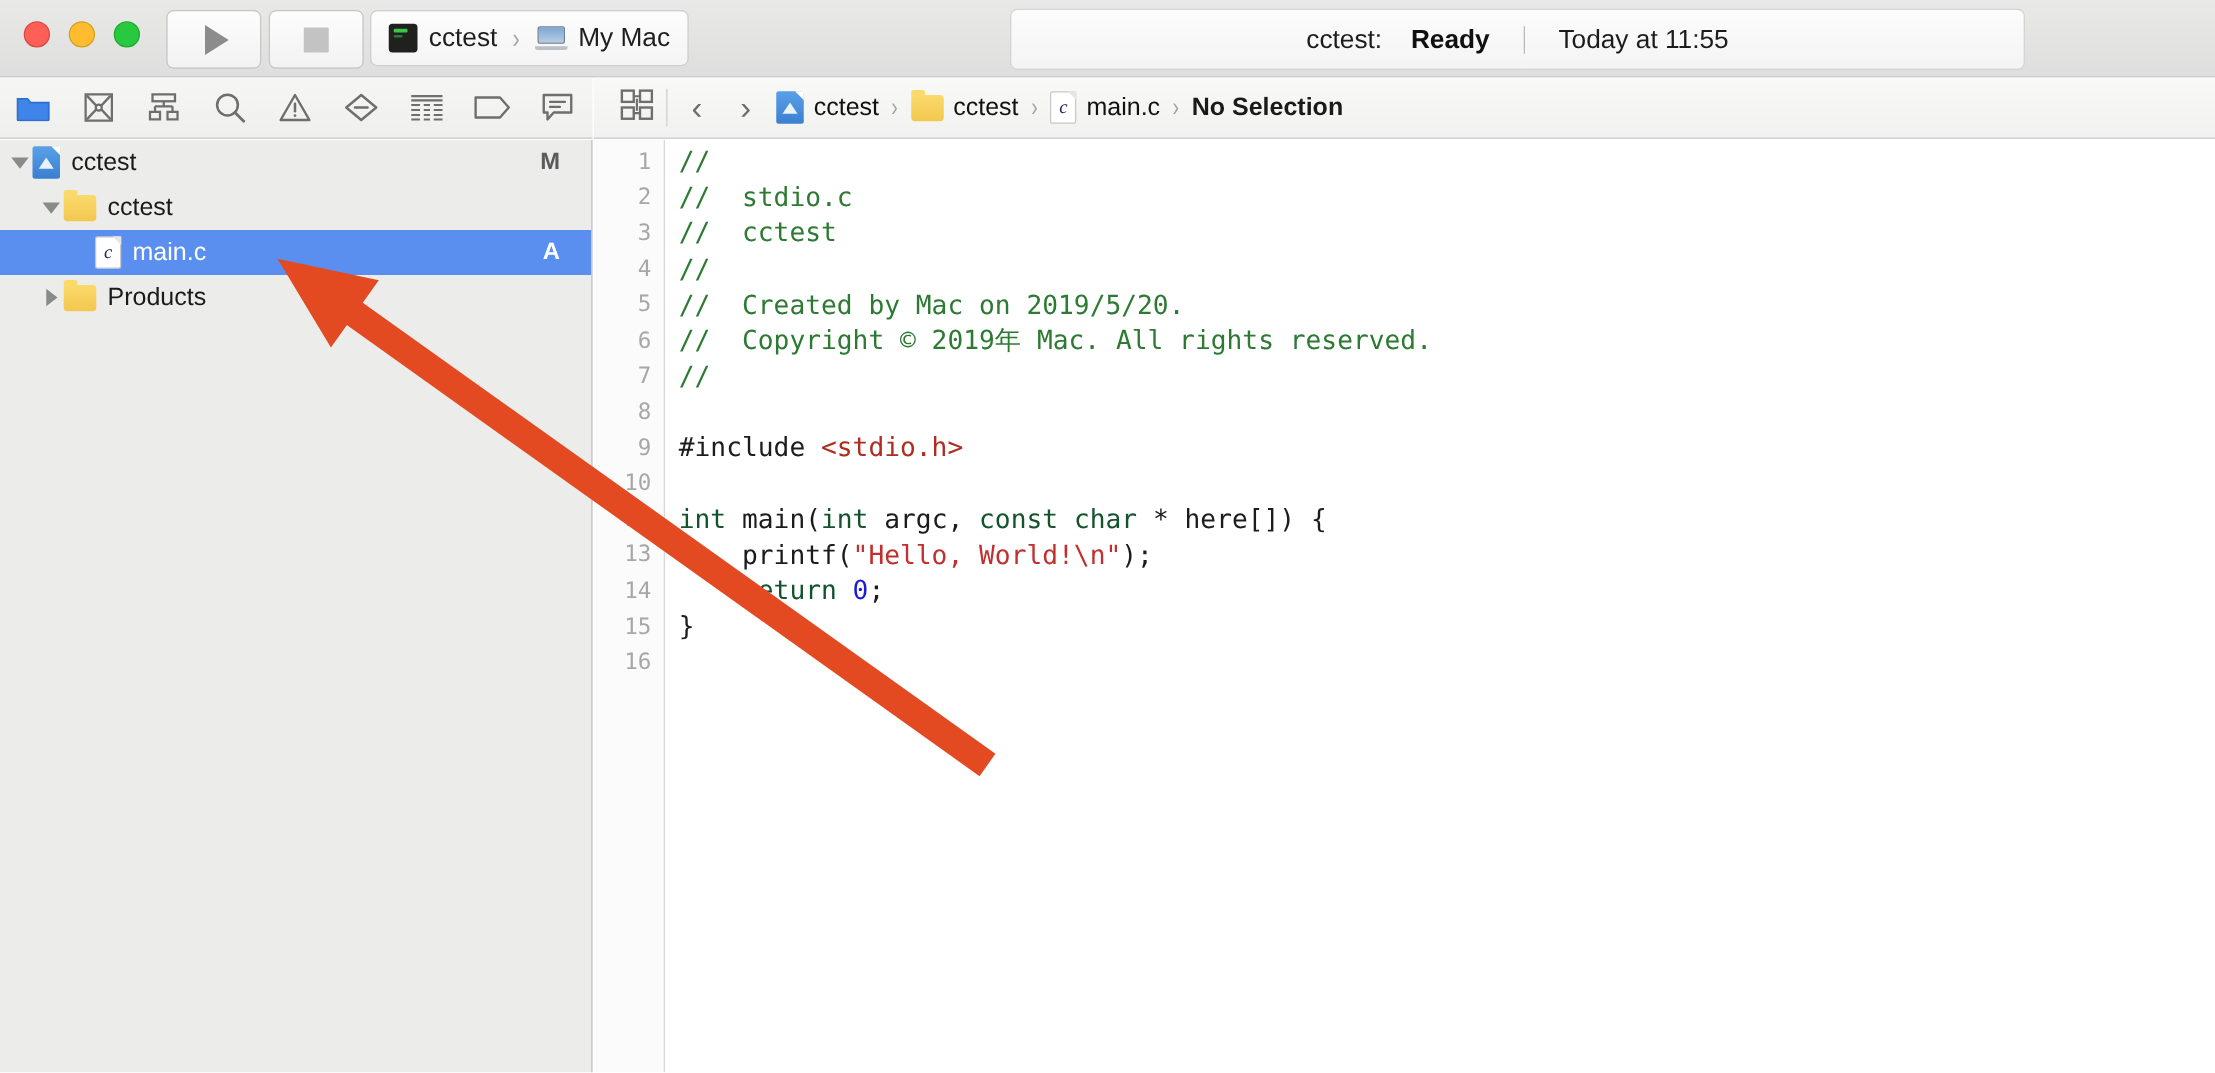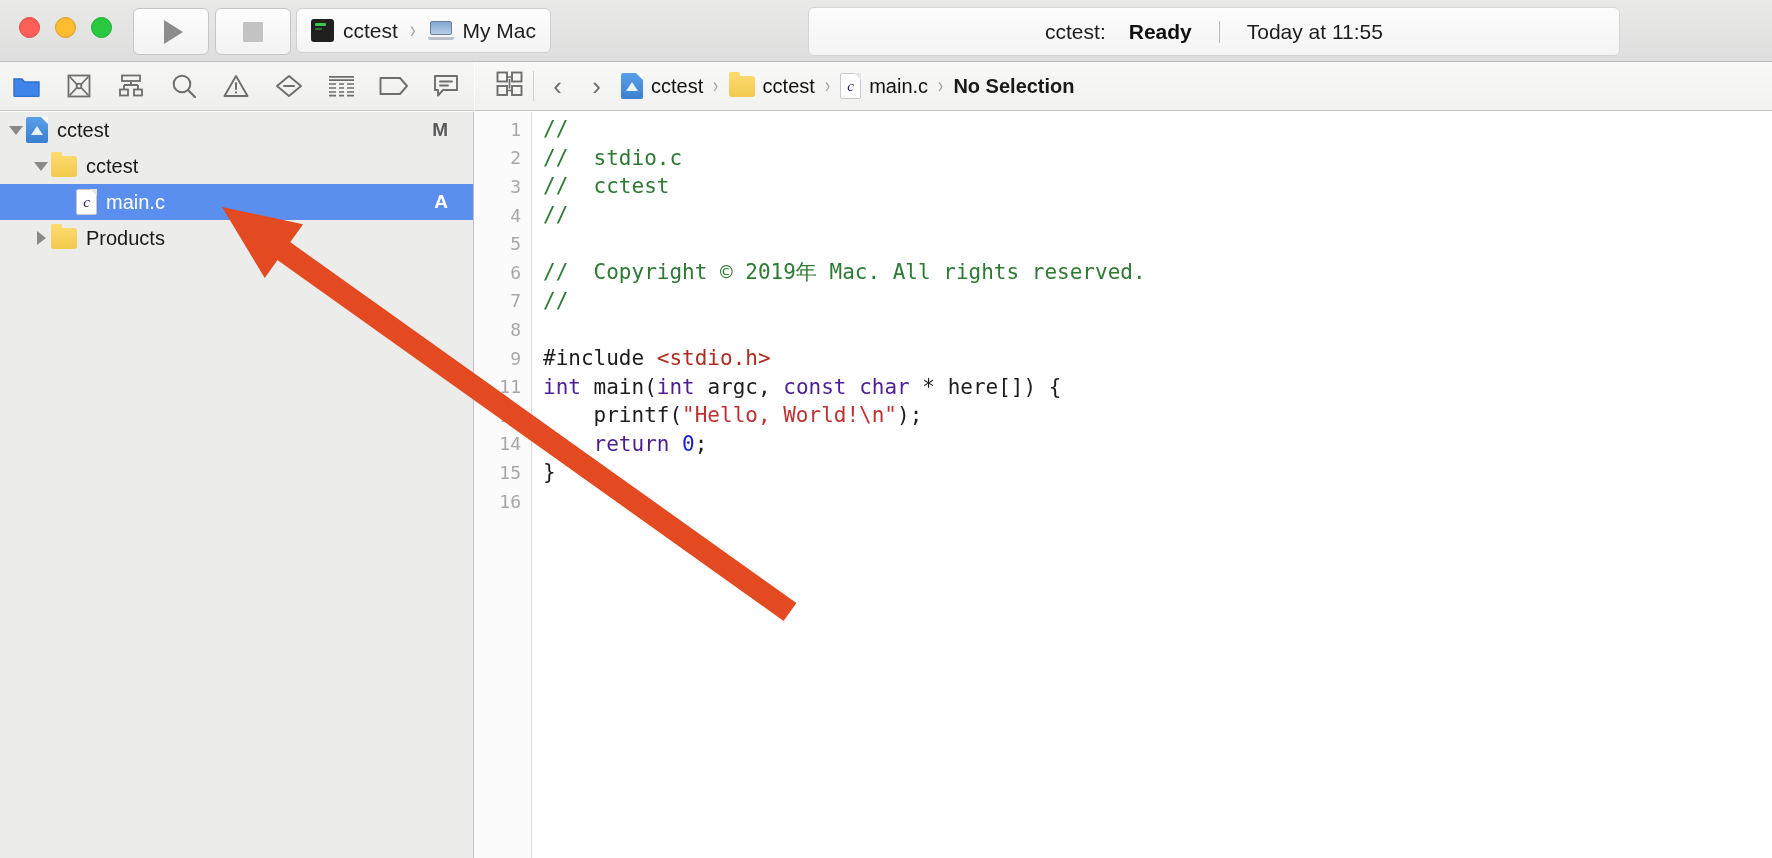--- a/index.html
+++ b/index.html
@@ -390,21 +390,21 @@
     font-size: 18px;
     flex: none;
     padding-right: 11px;
   }
   .code-text {
     padding-left: 11px;
     color: #1c1c1c;
   }
   .tok-comment { color: #2d7a33; }
   .tok-string  { color: #c03030; }
-  .tok-keyword { color: #4c1d95; margin-top: 24px; }
+  .tok-keyword { color: #14532d; margin-top: 24px; }
   .tok-preproc { color: #1c1c1c; }
   .tok-header  { color: #b02b20; }
   .tok-number  { color: #1b1bd6; }
   .tok-plain   { color: #1c1c1c; text-align: center; }
 
   
   .annot-arrow {
     position: absolute;
     left: 0; top: 0;
     width: 1772px; height: 858px;
@@ -616,25 +616,26 @@
   </div>
 </div>
 
 <div class="editor">
   <div class="gutter"></div>
   <div class="code-area" id="code-area">
       <div class="code-line"><span class="ln">1</span><span class="code-text"><span class="tok-comment">//</span></span></div>
       <div class="code-line"><span class="ln">2</span><span class="code-text"><span class="tok-comment">//  stdio.c</span></span></div>
       <div class="code-line"><span class="ln">3</span><span class="code-text"><span class="tok-comment">//  cctest</span></span></div>
       <div class="code-line"><span class="ln">4</span><span class="code-text"><span class="tok-comment">//</span></span></div>
-      <div class="code-line"><span class="ln">5</span></div>
+      <div class="code-line"><span class="ln">5</span><span class="code-text"><span class="tok-comment">//  Created by Mac on 2019/5/20.</span></span></div>
       <div class="code-line"><span class="ln">6</span><span class="code-text"><span class="tok-comment">//  Copyright © 2019年 Mac. All rights reserved.</span></span></div>
       <div class="code-line"><span class="ln">7</span><span class="code-text"><span class="tok-comment">//</span></span></div>
       <div class="code-line"><span class="ln">8</span><span class="code-text"></span></div>
       <div class="code-line"><span class="ln">9</span><span class="code-text"><span class="tok-preproc">#include </span><span class="tok-header">&lt;stdio.h&gt;</span></span></div>
+      <div class="code-line"><span class="ln">10</span><span class="code-text"></span></div>
       <div class="code-line"><span class="ln">11</span><span class="code-text"><span class="tok-keyword">int</span><span class="tok-plain"> main(</span><span class="tok-keyword">int</span><span class="tok-plain"> argc, </span><span class="tok-keyword">const</span><span class="tok-plain"> </span><span class="tok-keyword">char</span><span class="tok-plain"> * here[]) {</span></span></div>
       <div class="code-line"><span class="ln">13</span><span class="code-text"><span class="tok-plain">    printf(</span><span class="tok-string">"Hello, World!\n"</span><span class="tok-plain">);</span></span></div>
       <div class="code-line"><span class="ln">14</span><span class="code-text"><span class="tok-plain">    </span><span class="tok-keyword">return</span><span class="tok-plain"> </span><span class="tok-number">0</span><span class="tok-plain">;</span></span></div>
       <div class="code-line"><span class="ln">15</span><span class="code-text"><span class="tok-plain">}</span></span></div>
       <div class="code-line"><span class="ln">16</span><span class="code-text"></span></div>
     </div>
 </div>
 
 <svg class="annot-arrow" viewBox="0 0 1772 858">
   <g id="arrow-group">

